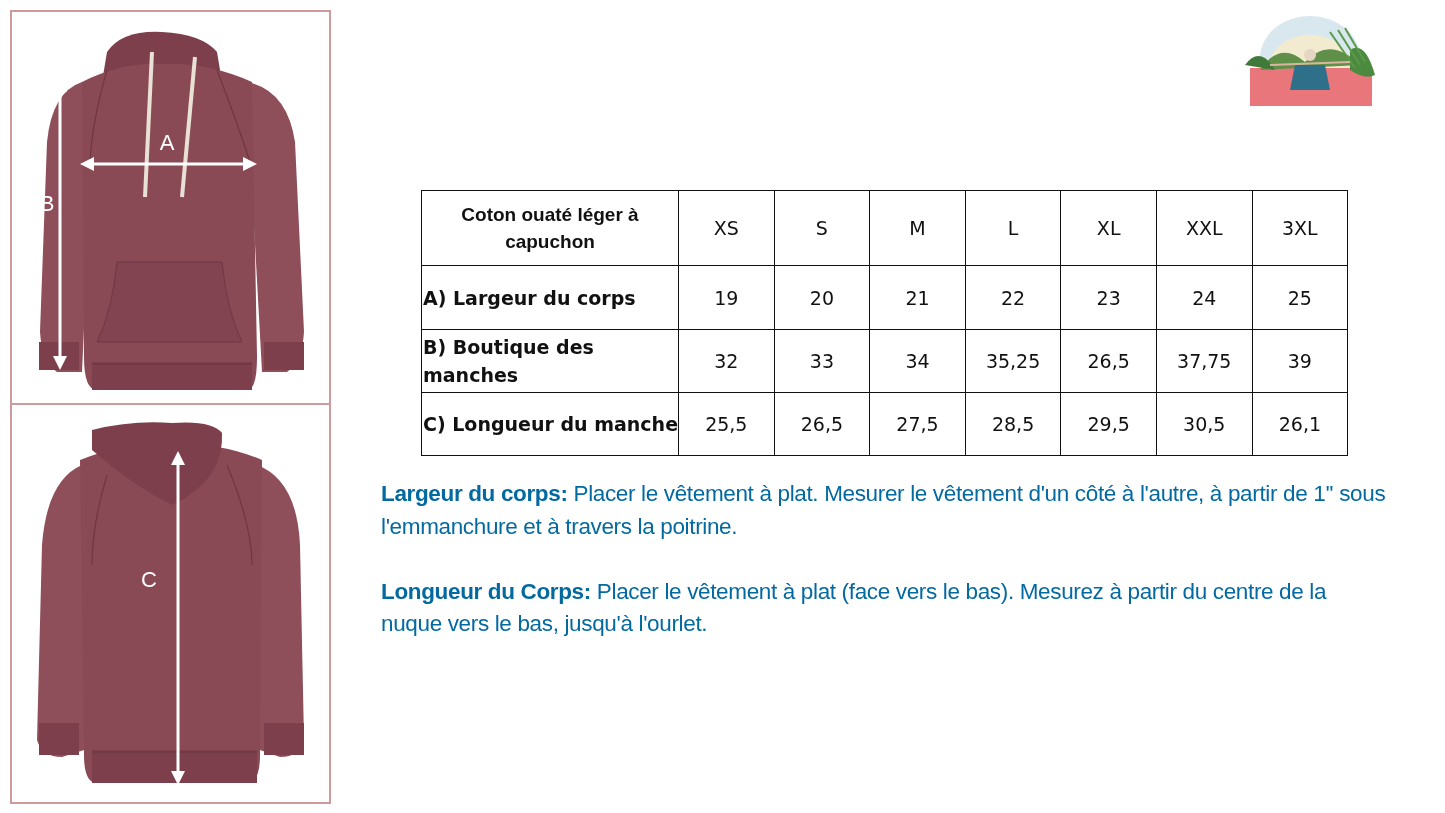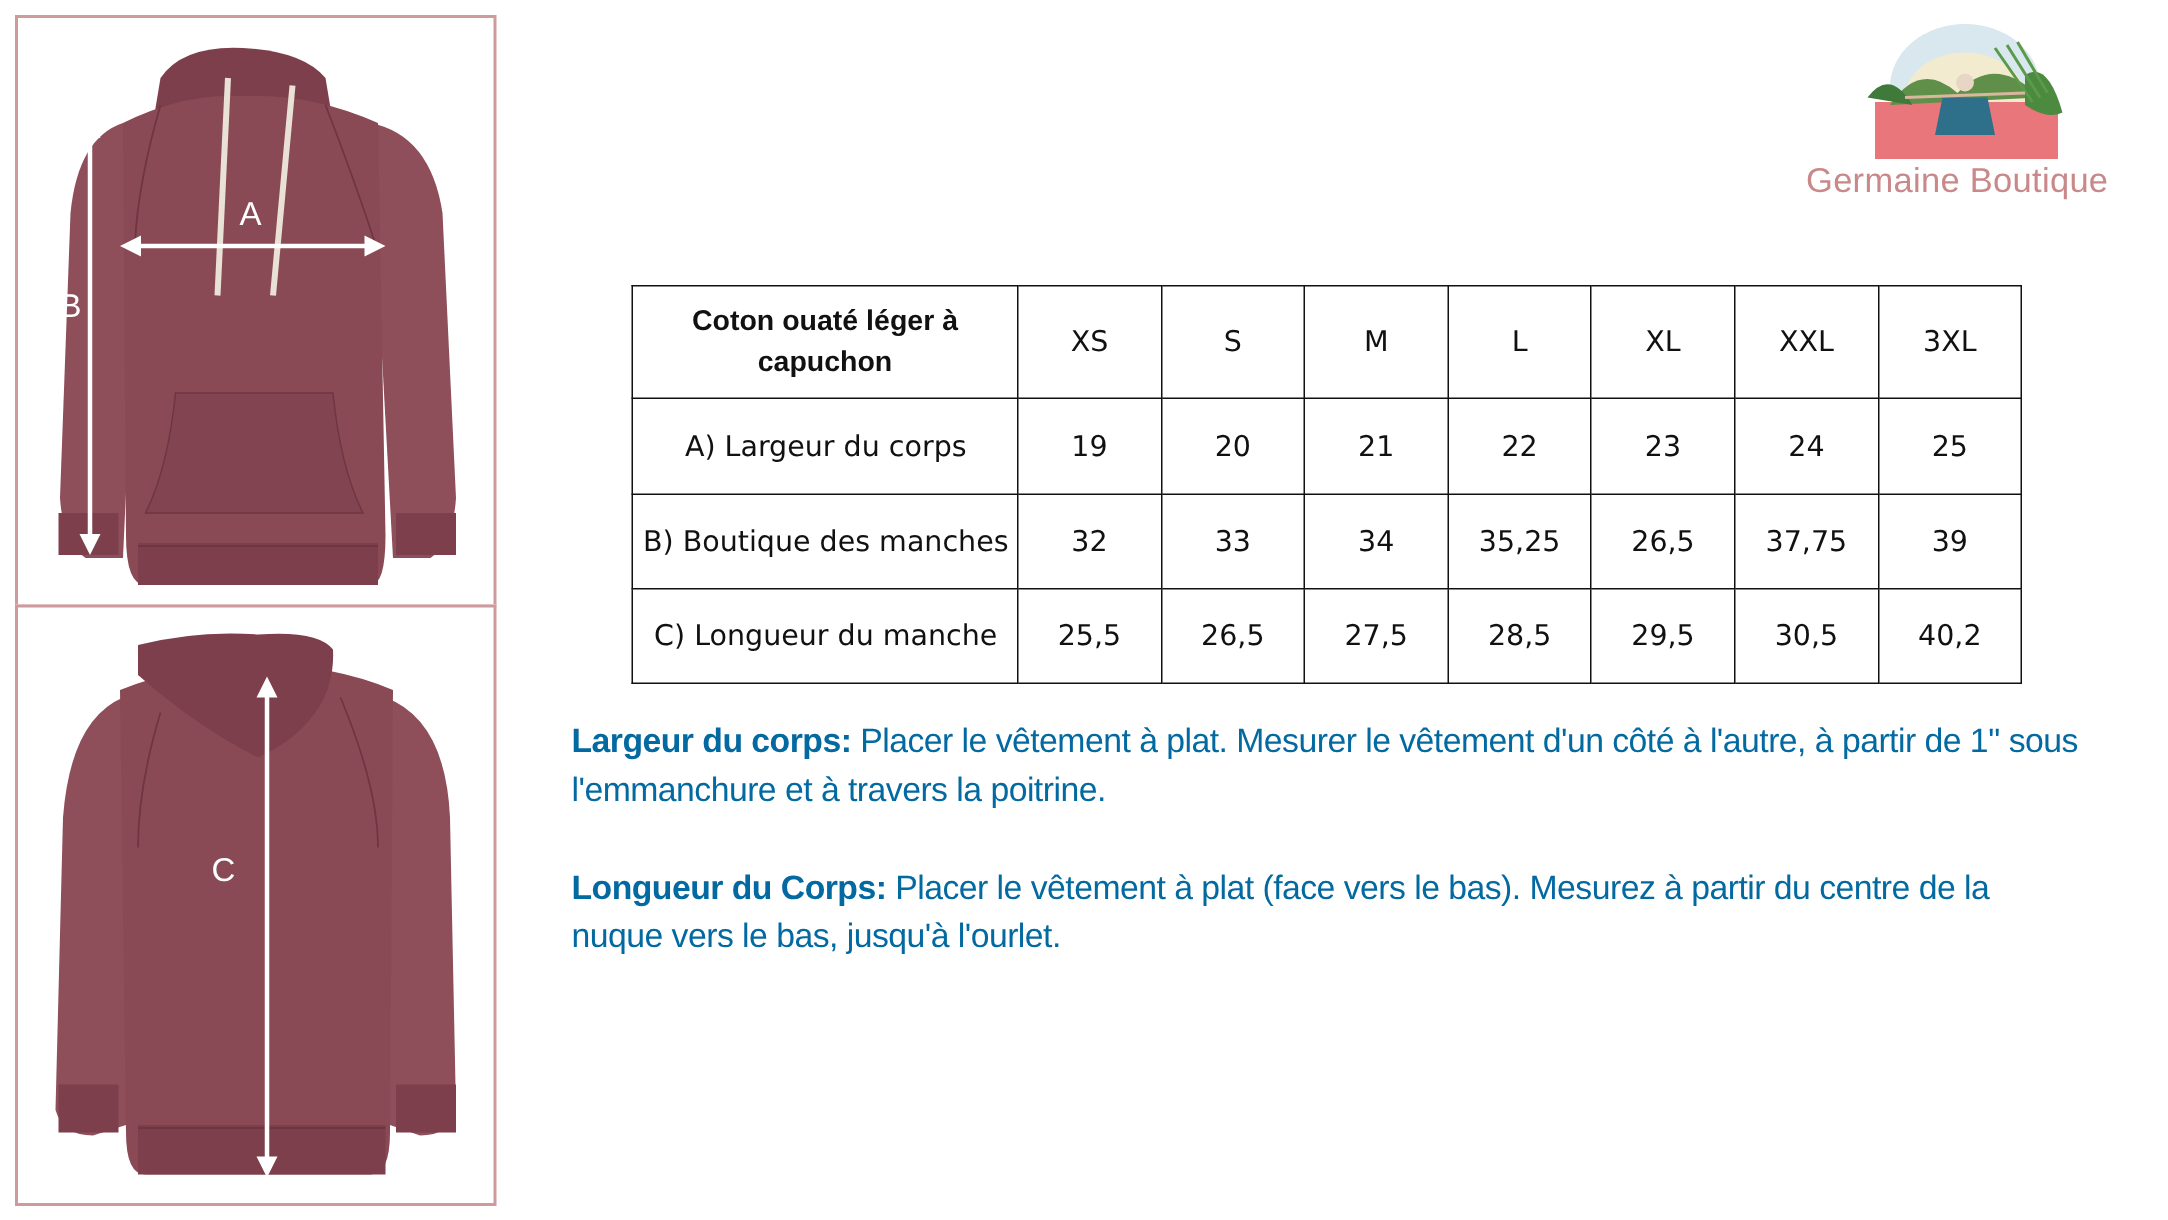--- a/index.html
+++ b/index.html
@@ -29,21 +29,21 @@
       border-collapse: collapse; font-family: "DejaVu Sans", sans-serif; font-size: 19px;
     }
     table.size-table td, table.size-table th {
       border: 1.5px solid #111; text-align: center; vertical-align: middle; font-weight: normal;
     }
     table.size-table th.title {
       width: 257px; height: 60px; font-weight: bold; font-size: 19px; line-height: 27px;
       font-family: "Liberation Sans", sans-serif; padding: 10px 8px;
     }
     table.size-table th.size { width: 95.6px; }
-    table.size-table td.label { text-align: center; padding-left: 1px; line-height: 28px; }
+    table.size-table td.label { text-align: left; padding-left: 1px; line-height: 28px; font-weight: bold; }
     table.size-table tr.r1 td { height: 64px; }
     table.size-table tr.r2 td { height: 63px; }
     table.size-table tr.r3 td { height: 63px; }
 
     .instructions {
       position: absolute; left: 381px; top: 478px; width: 1010px;
       font-family: "Liberation Sans", sans-serif; font-size: 22.5px; line-height: 32.5px; color: #0369a1;
       letter-spacing: -0.35px;
     }
     .instructions p { margin-bottom: 32.5px; }
@@ -120,21 +120,20 @@
     <ellipse cx="70" cy="55" rx="40" ry="30" fill="#f3ebcf"></ellipse>
     <rect x="10" y="58" width="122" height="38" fill="#e9767a"></rect>
     <path d="M20 60 Q40 30 65 52 Q90 25 120 55" fill="#5f8f48"></path>
     <path d="M5 55 Q20 35 35 60" fill="#3f7a3a"></path>
     <path d="M110 40 Q125 30 135 65 Q125 70 110 60 Z" fill="#4b8a3f"></path>
     <path d="M98 20 L120 55 M90 22 L115 58 M105 18 L125 52" stroke="#5a9a4a" stroke-width="2"></path>
     <circle cx="70" cy="45" r="6" fill="#e7d6c4"></circle>
     <path d="M55 55 L85 55 L90 80 L50 80 Z" fill="#2e6f8a"></path>
     <line x1="30" y1="55" x2="110" y2="52" stroke="#d9b79e" stroke-width="2"></line>
   </svg>
-  <div class="logo-text">Germaine Boutique</div>
 </div>
 
 <table class="size-table">
   <tbody>
       <tr>
     <th class="title">Coton ouaté léger à capuchon</th>
     <th class="size">XS</th>
     <th class="size">S</th>
     <th class="size">M</th>
     <th class="size">L</th>
@@ -163,21 +162,21 @@
     <td>39</td>
   </tr>
   <tr class="r3">
     <td class="label">C) Longueur du manche</td>
     <td>25,5</td>
     <td>26,5</td>
     <td>27,5</td>
     <td>28,5</td>
     <td>29,5</td>
     <td>30,5</td>
-    <td>40,2</td>
+    <td>26,1</td>
   </tr>
 </tbody>
   </table>
 
 <div class="instructions">
   <p><b>Largeur du corps:</b><span> Placer le vêtement à plat. Mesurer le vêtement d'un côté à l'autre, à partir de 1'' sous l'emmanchure et à travers la poitrine.</span></p>
   <p><b>Longueur du Corps:</b><span> Placer le vêtement à plat (face vers le bas). Mesurez à partir du centre de la nuque vers le bas, jusqu'à l'ourlet.</span></p>
 </div>
 
 </body></html>

